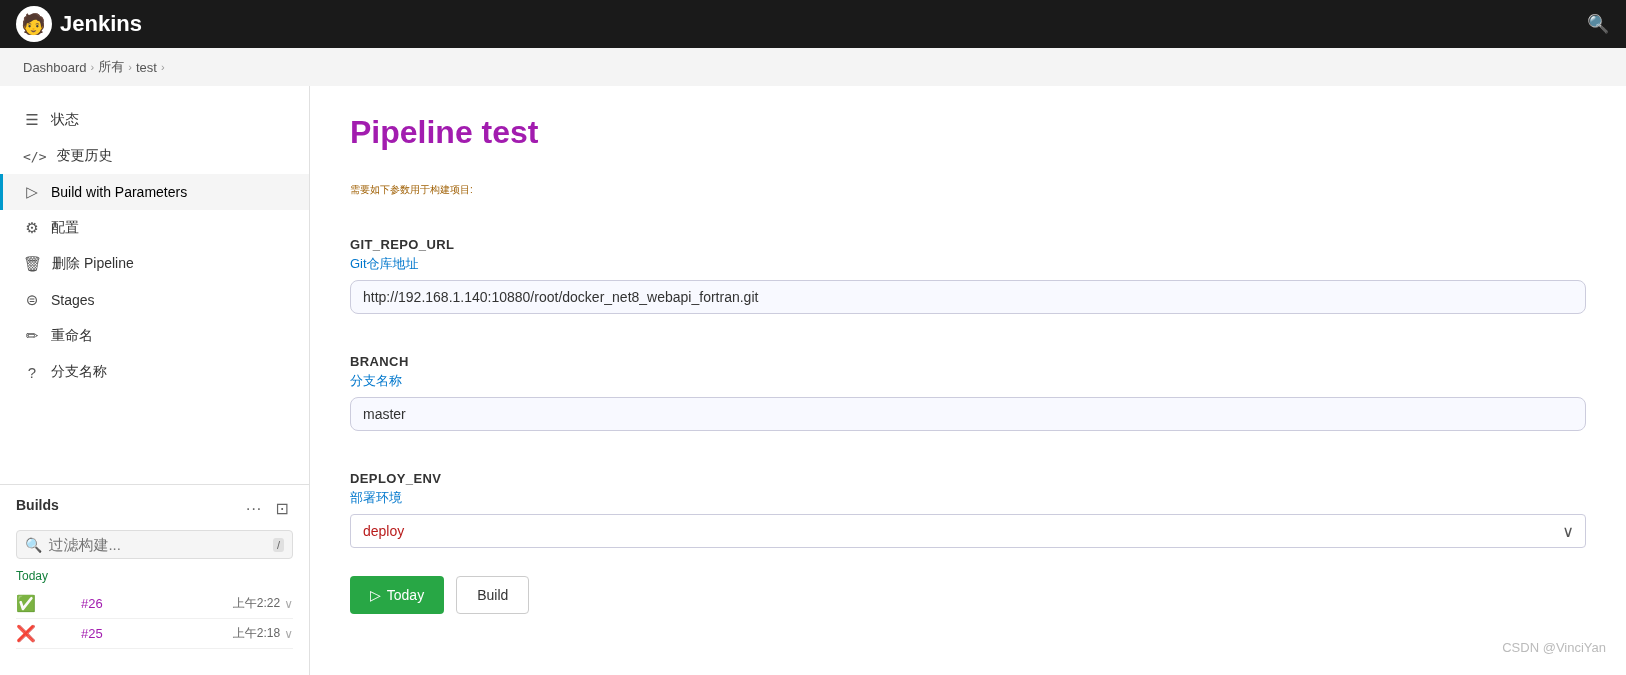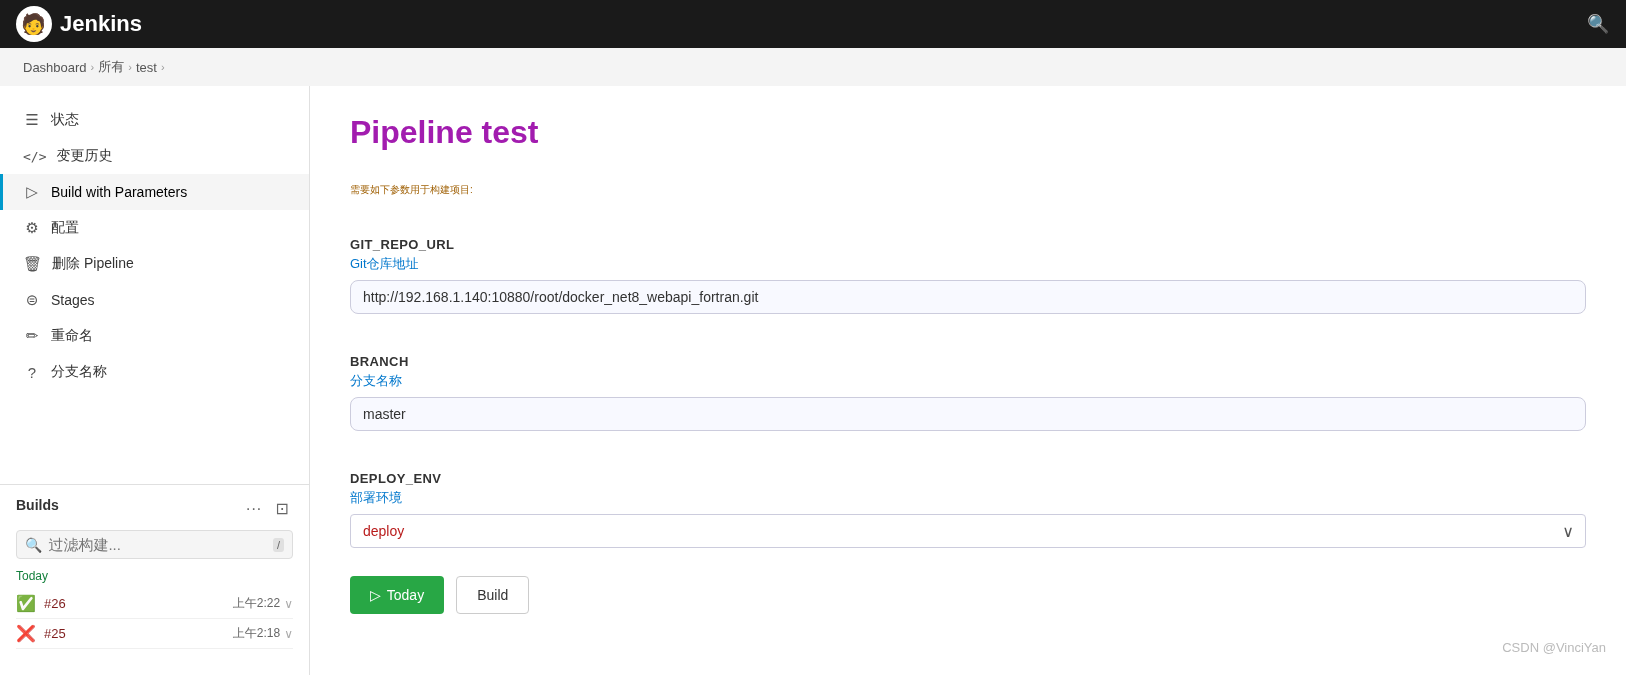--- a/index.html
+++ b/index.html
@@ -134,21 +134,21 @@
     .build-item {
       display: flex;
       align-items: center;
       padding: 5px 0;
       cursor: pointer;
       border-bottom: 1px solid #f0f0f0;
     }
     .build-status-icon { font-size: 16px; margin-right: 8px; }
     .build-status-icon.success { color: #28a745; }
     .build-status-icon.fail { color: #dc3545; }
-    .build-number { font-size: 13px; color: #7f1d1d; flex: 1; }
+    .build-number { font-size: 13px; color: #a21caf; flex: 1; margin-left: 37px; }
     .build-time { font-size: 12px; color: #666; }
     .build-chevron { color: #aaa; font-size: 12px; margin-left: 4px; }
 
     
     .main-content {
       flex: 1;
       padding: 28px 40px;
       background: #fff;
     }
     .page-title {

